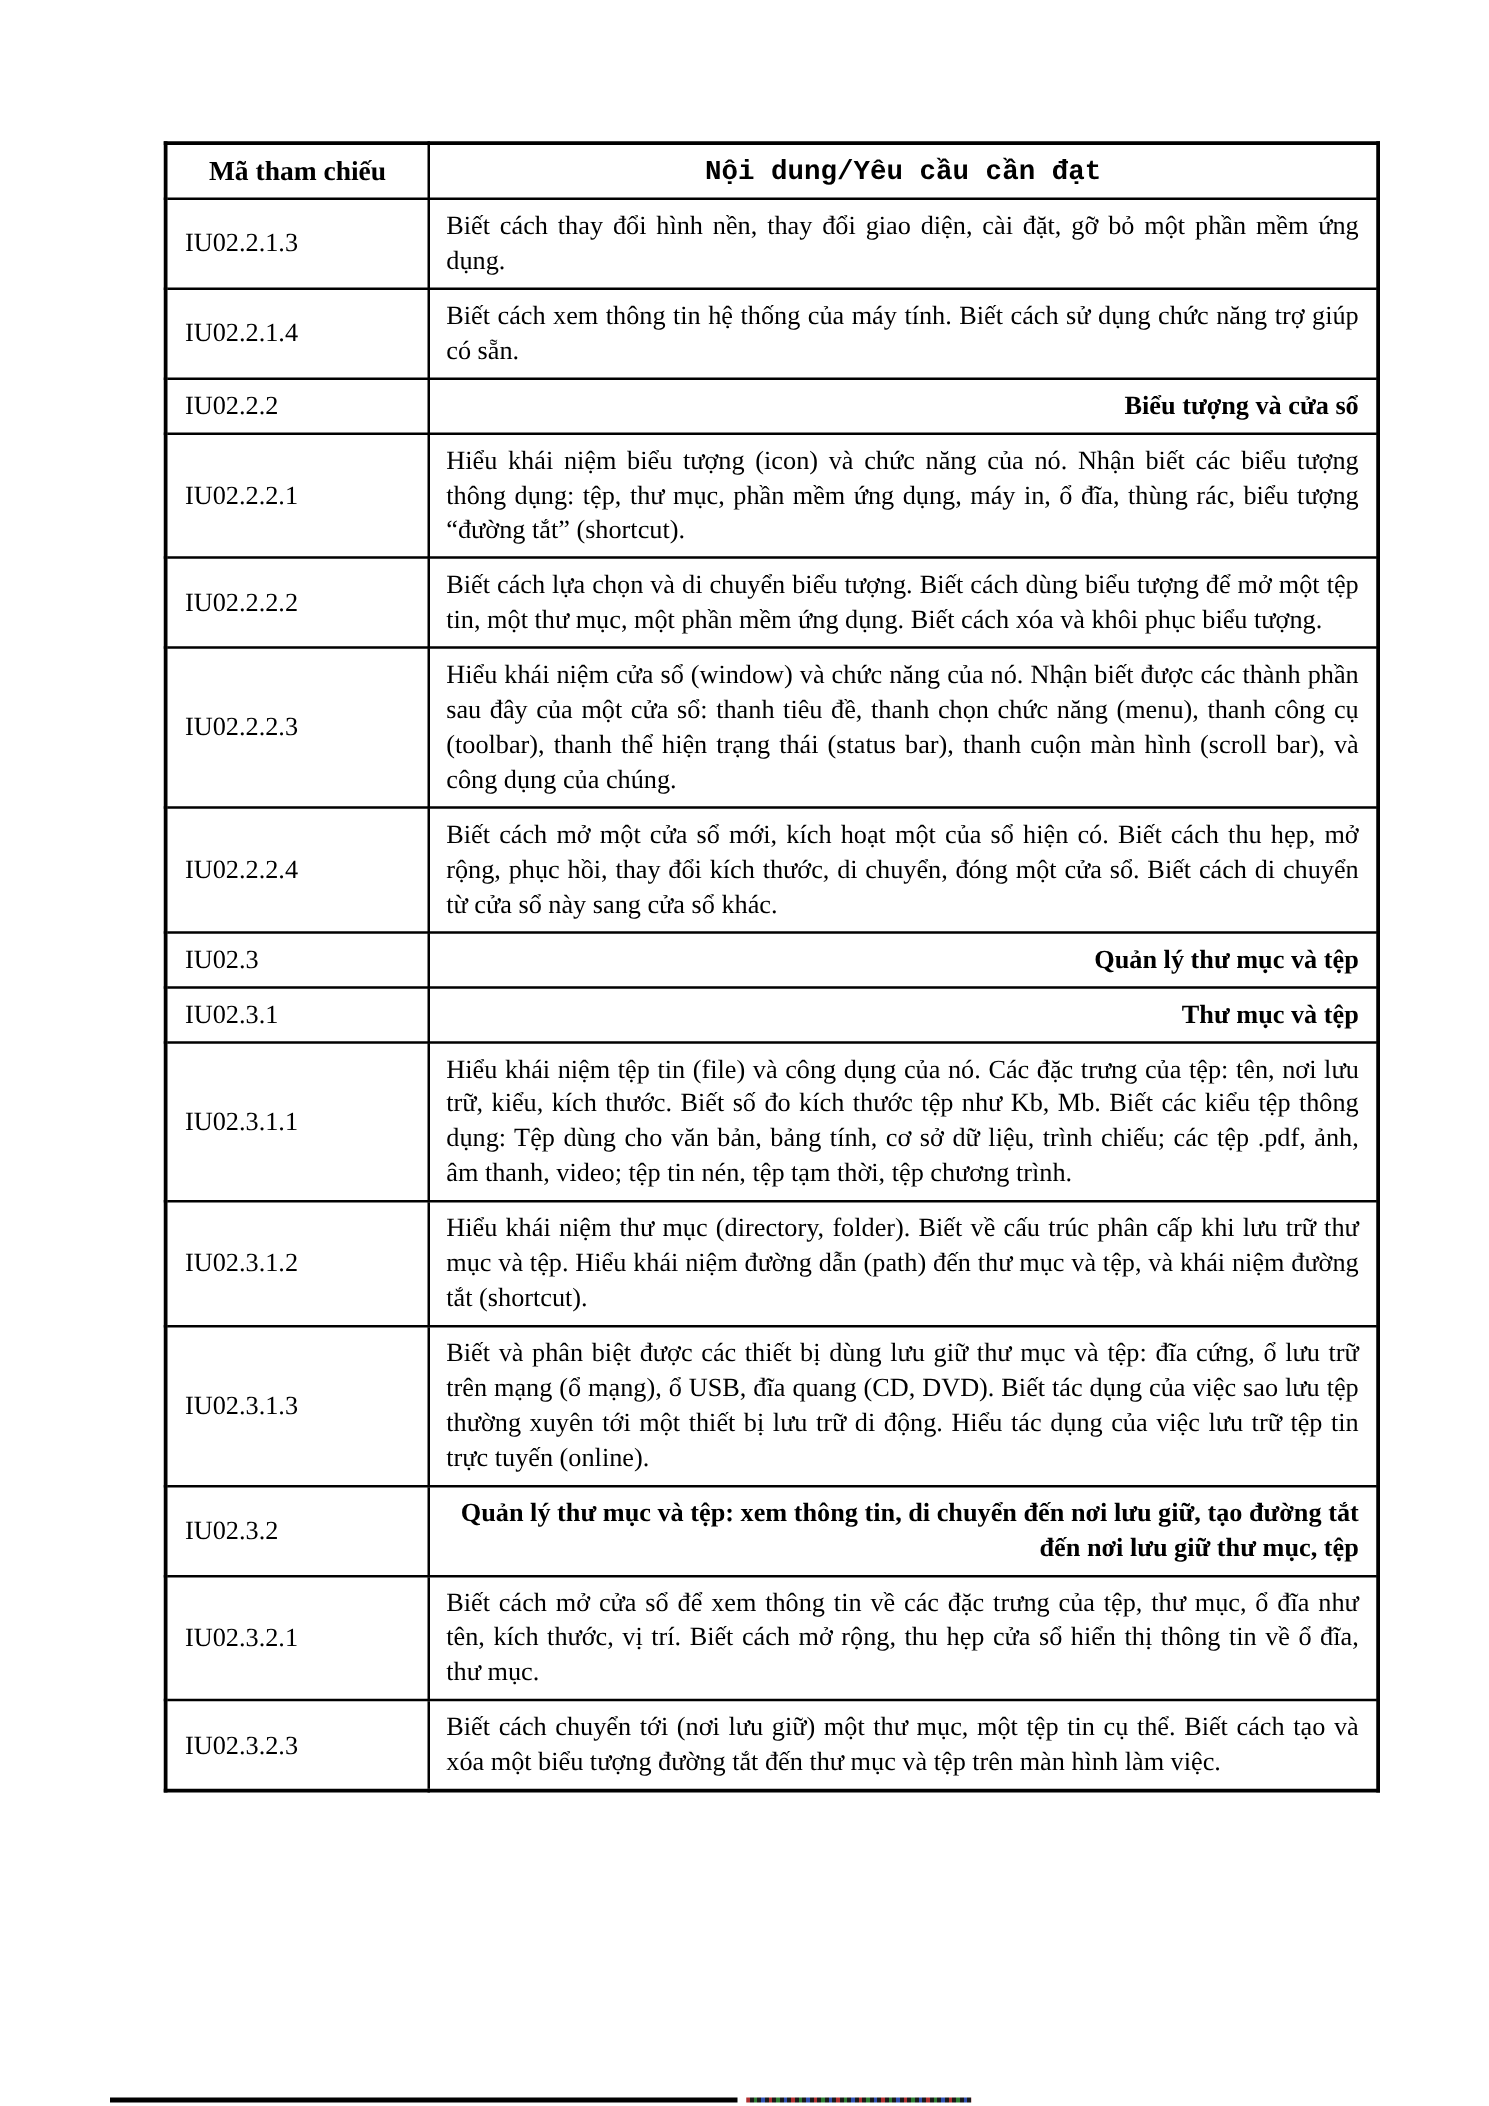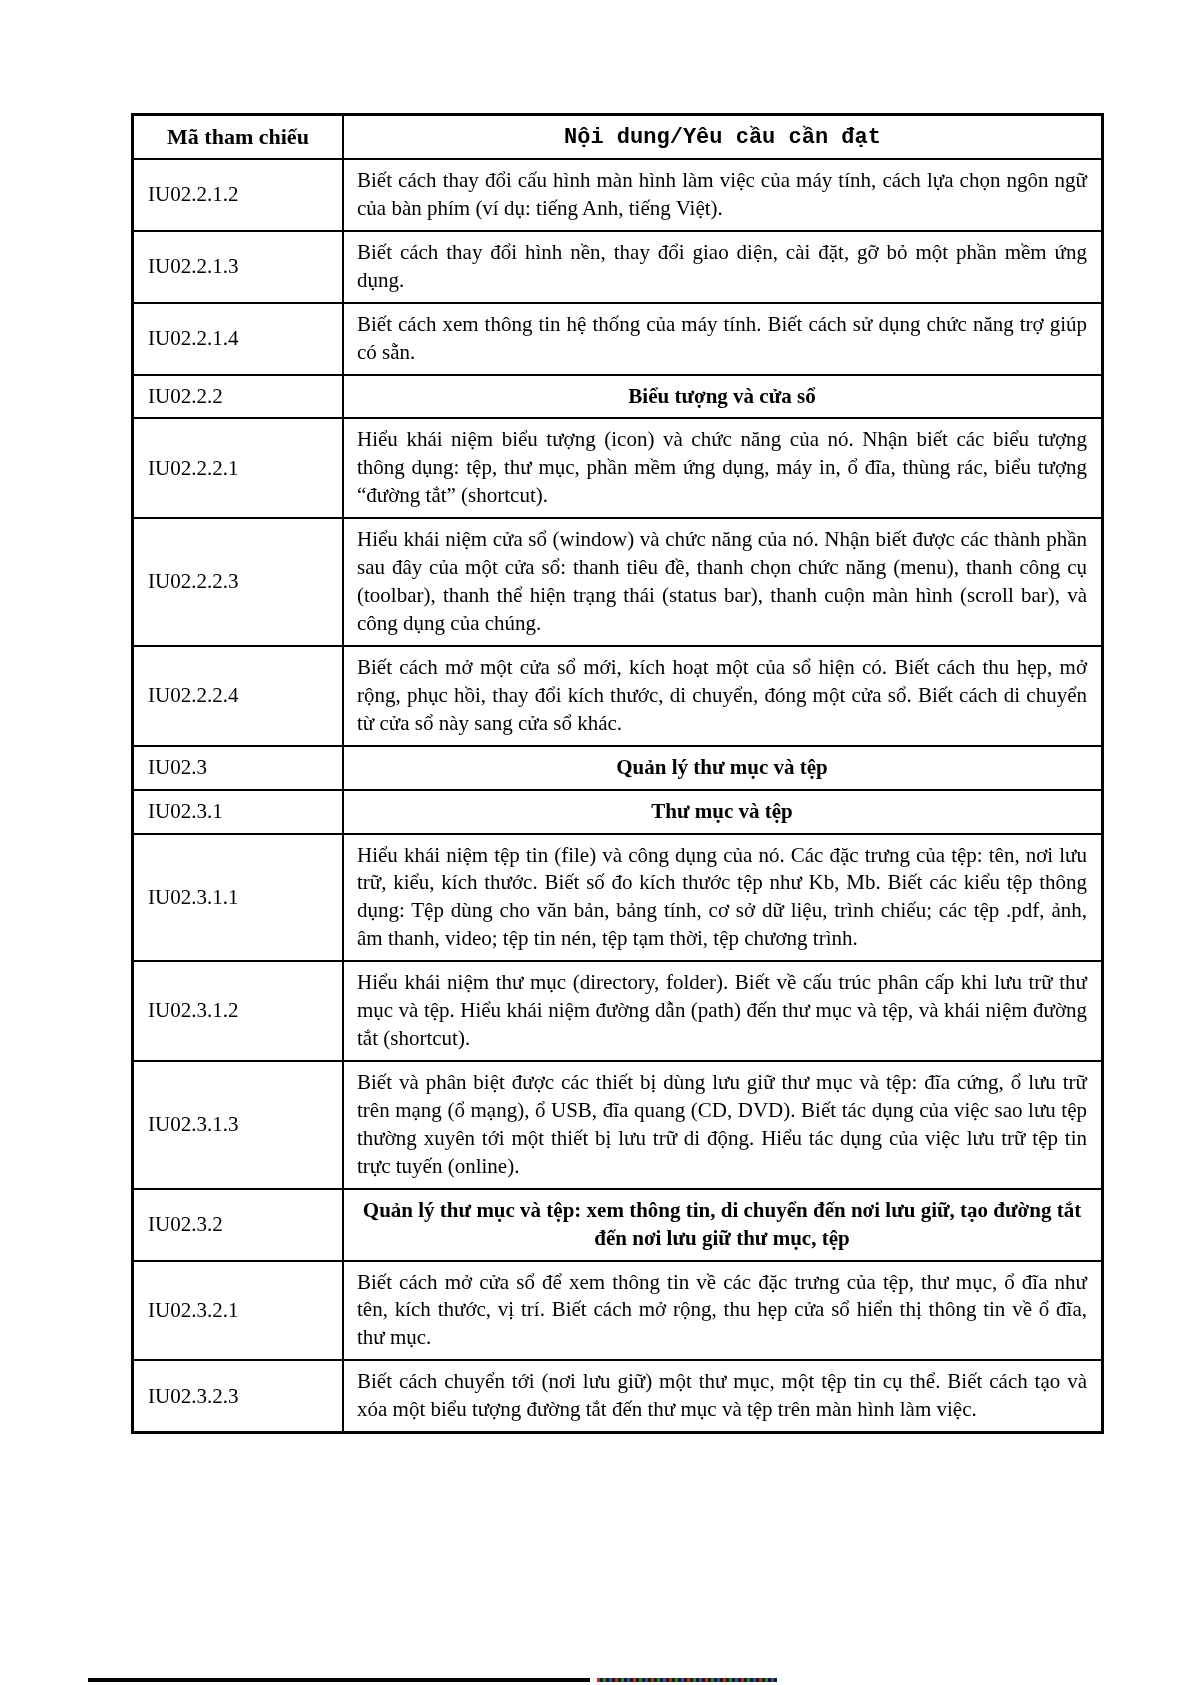--- a/index.html
+++ b/index.html
@@ -45,21 +45,21 @@
     line-height: 1.3;
   }
   td.cell-content {
     vertical-align: middle;
     text-align: justify;
     padding: 7px 14px 7px 13px;
     line-height: 1.33;
   }
   td.cell-content.bold {
     font-weight: bold;
-    text-align: center;
+    text-align: right;
   }
   .artifact-solid {
     position: absolute;
     left: 88px;
     top: 1678px;
     width: 502px;
     height: 4px;
     background: #000000;
   }
   .artifact-noise {
@@ -82,24 +82,20 @@
 
 <div class="page">
   <table class="req-table">
     <thead>
       <tr>
         <th class="col-code">Mã tham chiếu</th>
         <th class="col-content">Nội dung/Yêu cầu cần đạt</th>
       </tr>
     </thead>
     <tbody>
-  <tr>
-    <td class="cell-code">IU02.2.1.2</td>
-    <td class="cell-content">Biết cách thay đổi cấu hình màn hình làm việc của máy tính, cách lựa chọn ngôn ngữ của bàn phím (ví dụ: tiếng Anh, tiếng Việt).</td>
-  </tr>
 
   <tr>
     <td class="cell-code">IU02.2.1.3</td>
     <td class="cell-content">Biết cách thay đổi hình nền, thay đổi giao diện, cài đặt, gỡ bỏ một phần mềm ứng dụng.</td>
   </tr>
 
   <tr>
     <td class="cell-code">IU02.2.1.4</td>
     <td class="cell-content">Biết cách xem thông tin hệ thống của máy tính. Biết cách sử dụng chức năng trợ giúp có sẵn.</td>
   </tr>
@@ -107,20 +103,24 @@
   <tr>
     <td class="cell-code">IU02.2.2</td>
     <td class="cell-content bold">Biểu tượng và cửa sổ</td>
   </tr>
 
   <tr>
     <td class="cell-code">IU02.2.2.1</td>
     <td class="cell-content">Hiểu khái niệm biểu tượng (icon) và chức năng của nó. Nhận biết các biểu tượng thông dụng: tệp, thư mục, phần mềm ứng dụng, máy in, ổ đĩa, thùng rác, biểu tượng “đường tắt” (shortcut).</td>
   </tr>
 
+  <tr>
+    <td class="cell-code">IU02.2.2.2</td>
+    <td class="cell-content">Biết cách lựa chọn và di chuyển biểu tượng. Biết cách dùng biểu tượng để mở một tệp tin, một thư mục, một phần mềm ứng dụng. Biết cách xóa và khôi phục biểu tượng.</td>
+  </tr>
 
   <tr>
     <td class="cell-code">IU02.2.2.3</td>
     <td class="cell-content">Hiểu khái niệm cửa sổ (window) và chức năng của nó. Nhận biết được các thành phần sau đây của một cửa sổ: thanh tiêu đề, thanh chọn chức năng (menu), thanh công cụ (toolbar), thanh thể hiện trạng thái (status bar), thanh cuộn màn hình (scroll bar), và công dụng của chúng.</td>
   </tr>
 
   <tr>
     <td class="cell-code">IU02.2.2.4</td>
     <td class="cell-content">Biết cách mở một cửa sổ mới, kích hoạt một của sổ hiện có. Biết cách thu hẹp, mở rộng, phục hồi, thay đổi kích thước, di chuyển, đóng một cửa sổ. Biết cách di chuyển từ cửa sổ này sang cửa sổ khác.</td>
   </tr>

